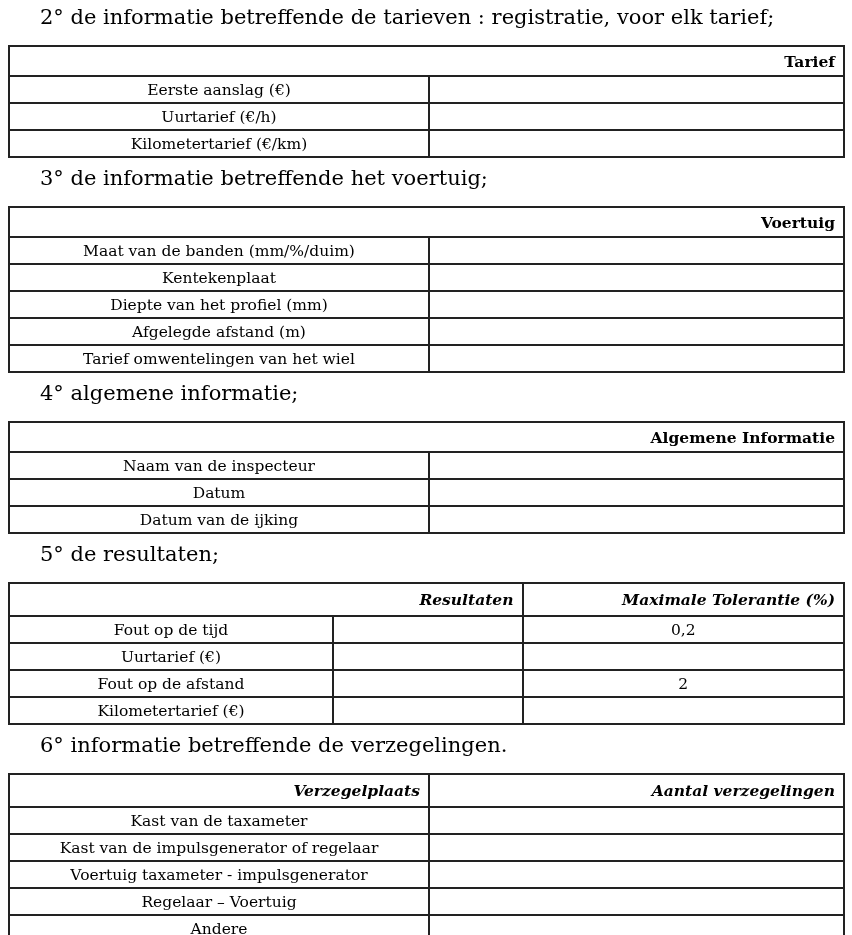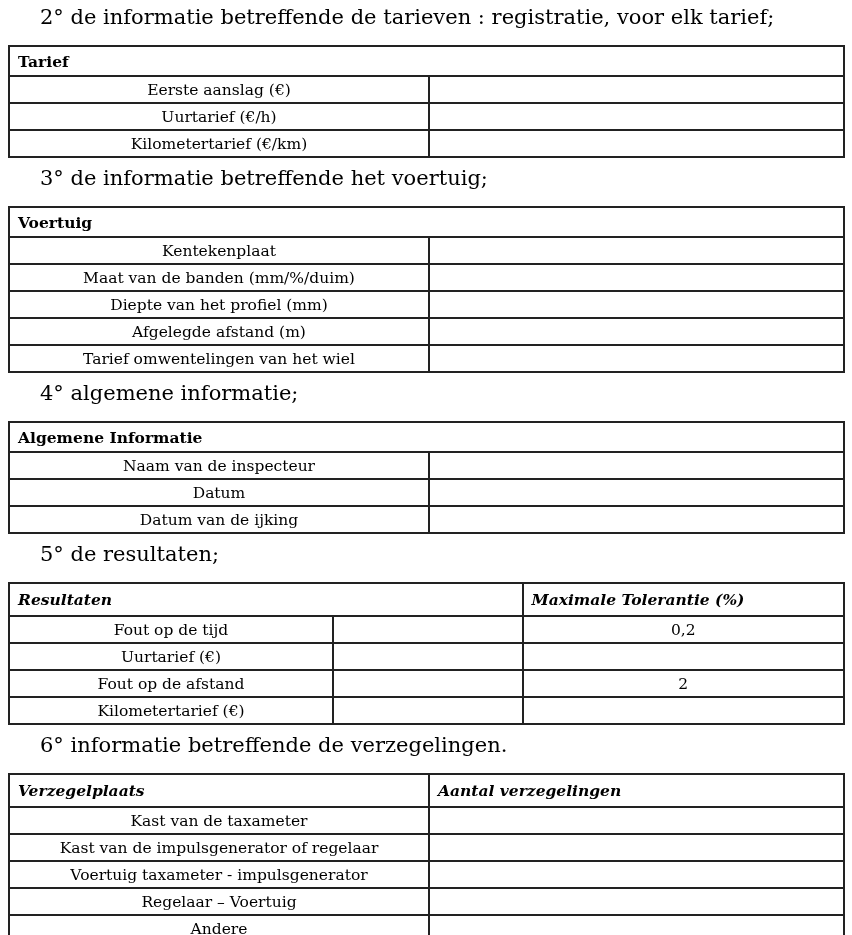--- a/index.html
+++ b/index.html
@@ -35,21 +35,21 @@
   table.tbl th,
   table.tbl td {
     border: 2px solid #222222;
     font-size: 15.5px;
     box-sizing: border-box;
     overflow: hidden;
     white-space: nowrap;
   }
   table.tbl th {
     font-weight: bold;
-    text-align: left;
+    text-align: right;
     height: 30px;
     padding: 2px 8px;
   }
   table.tbl.tall-head th {
     height: 33px;
     font-style: italic;
   }
   table.tbl td {
     height: 27px;
     padding: 2px 10px;
@@ -104,25 +104,25 @@
         <col class="c-half-l">
         <col class="c-half-r">
       </colgroup>
     <thead>
       <tr>
         <th colspan="2">Voertuig</th>
       </tr>
     </thead>
     <tbody>
       <tr>
+        <td>Maat van de banden (mm/%/duim)</td>
+        <td></td>
+      </tr>
+      <tr>
         <td>Kentekenplaat</td>
-        <td></td>
-      </tr>
-      <tr>
-        <td>Maat van de banden (mm/%/duim)</td>
         <td></td>
       </tr>
       <tr>
         <td>Diepte van het profiel (mm)</td>
         <td></td>
       </tr>
       <tr>
         <td>Afgelegde afstand (m)</td>
         <td></td>
       </tr>

